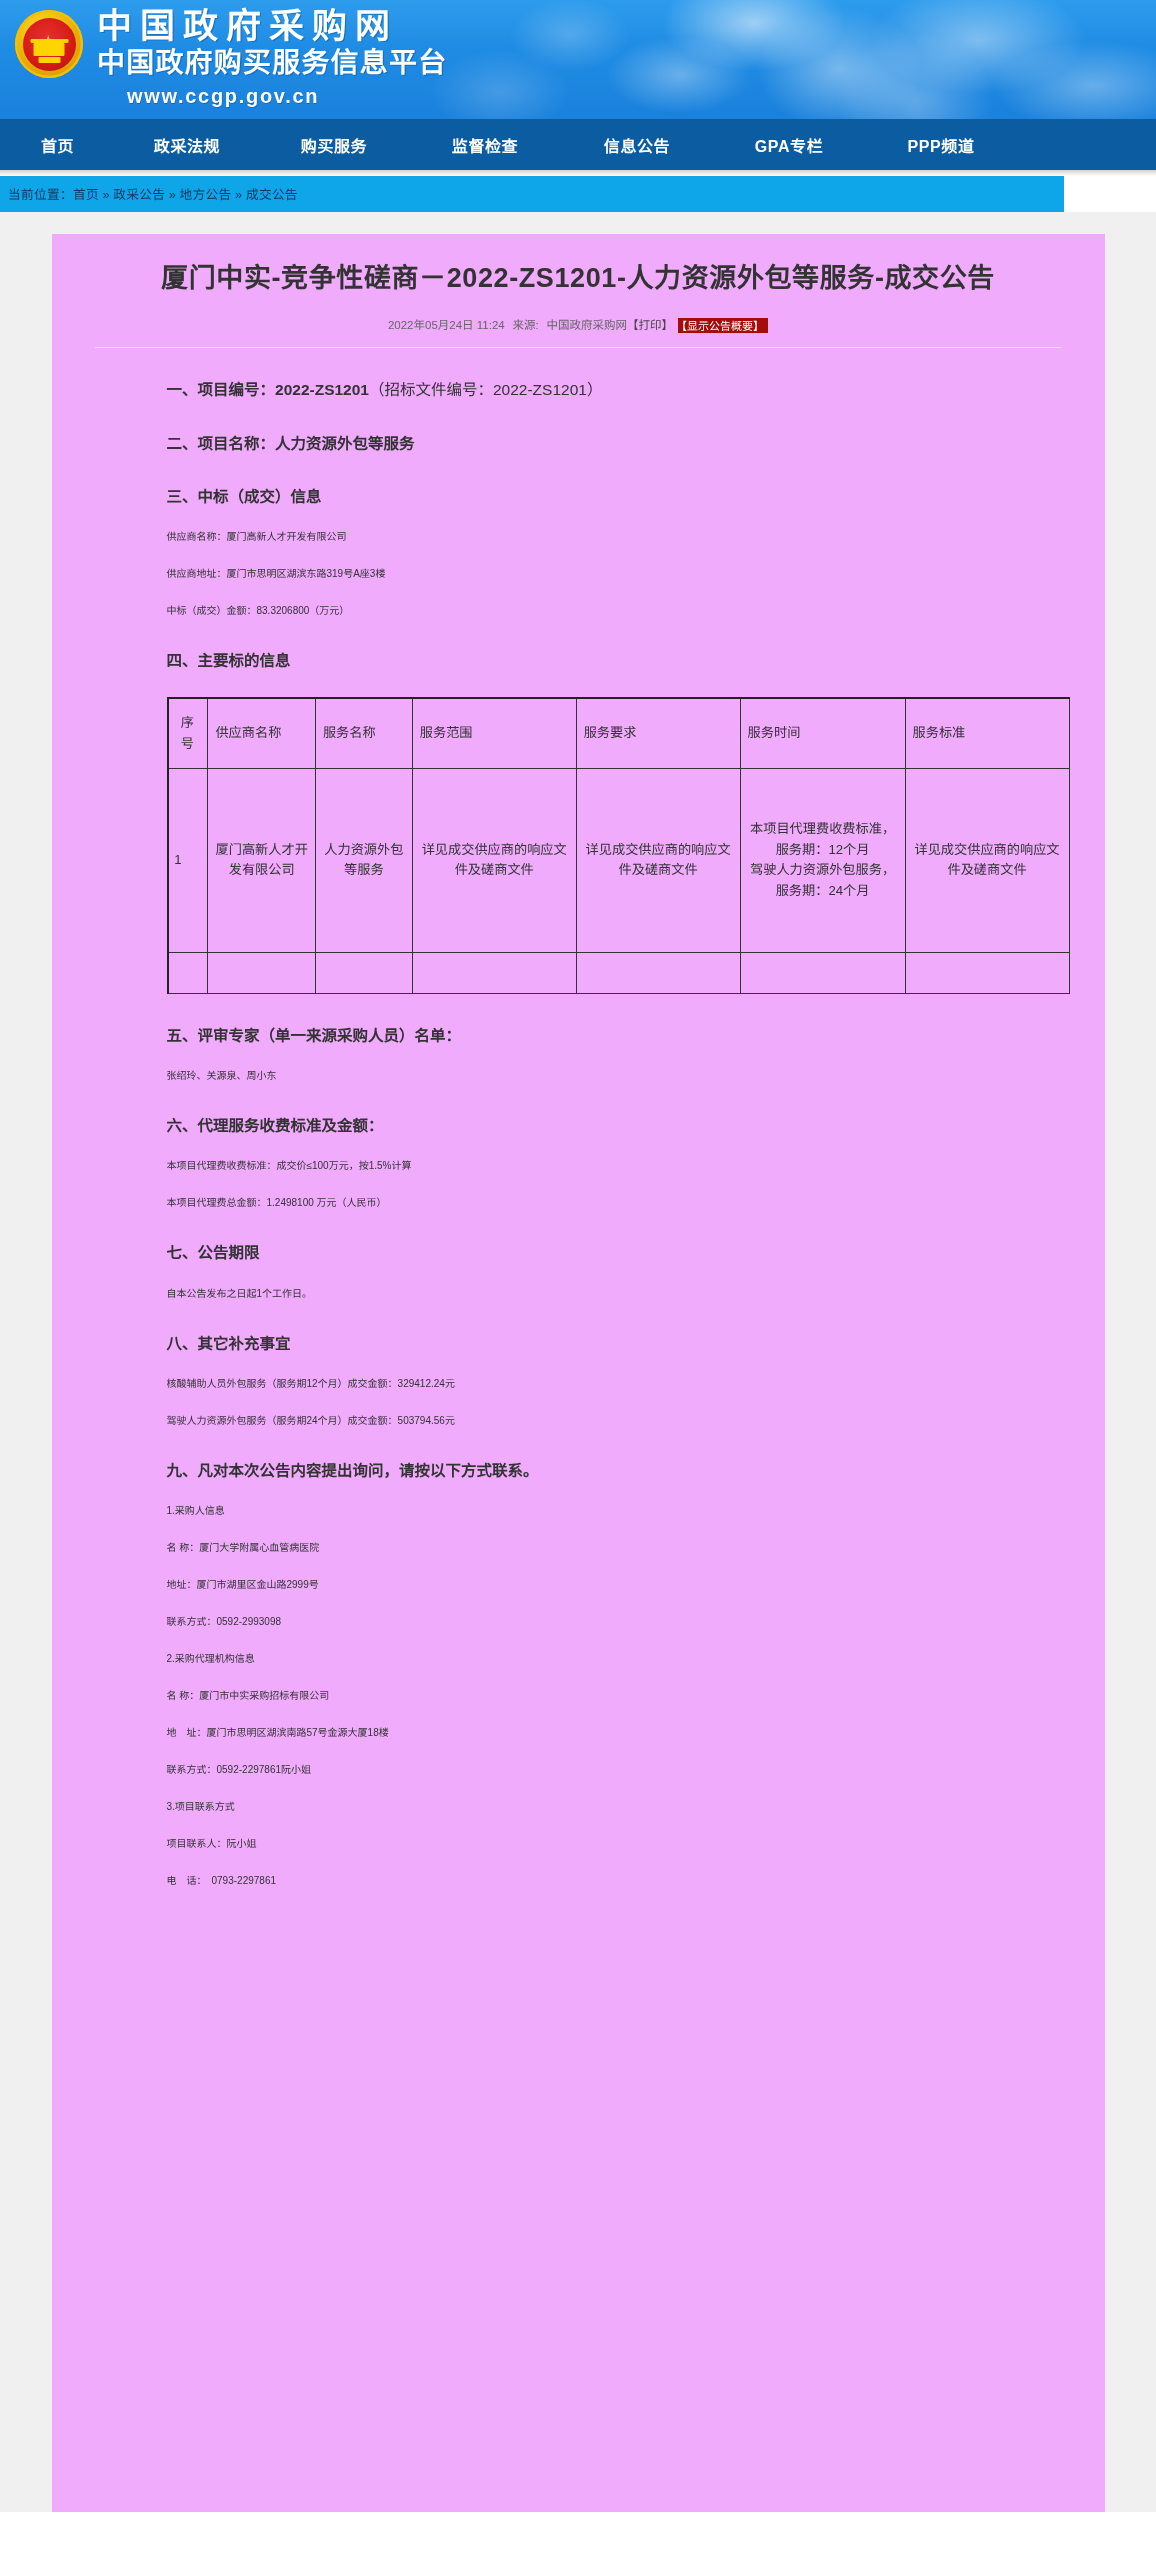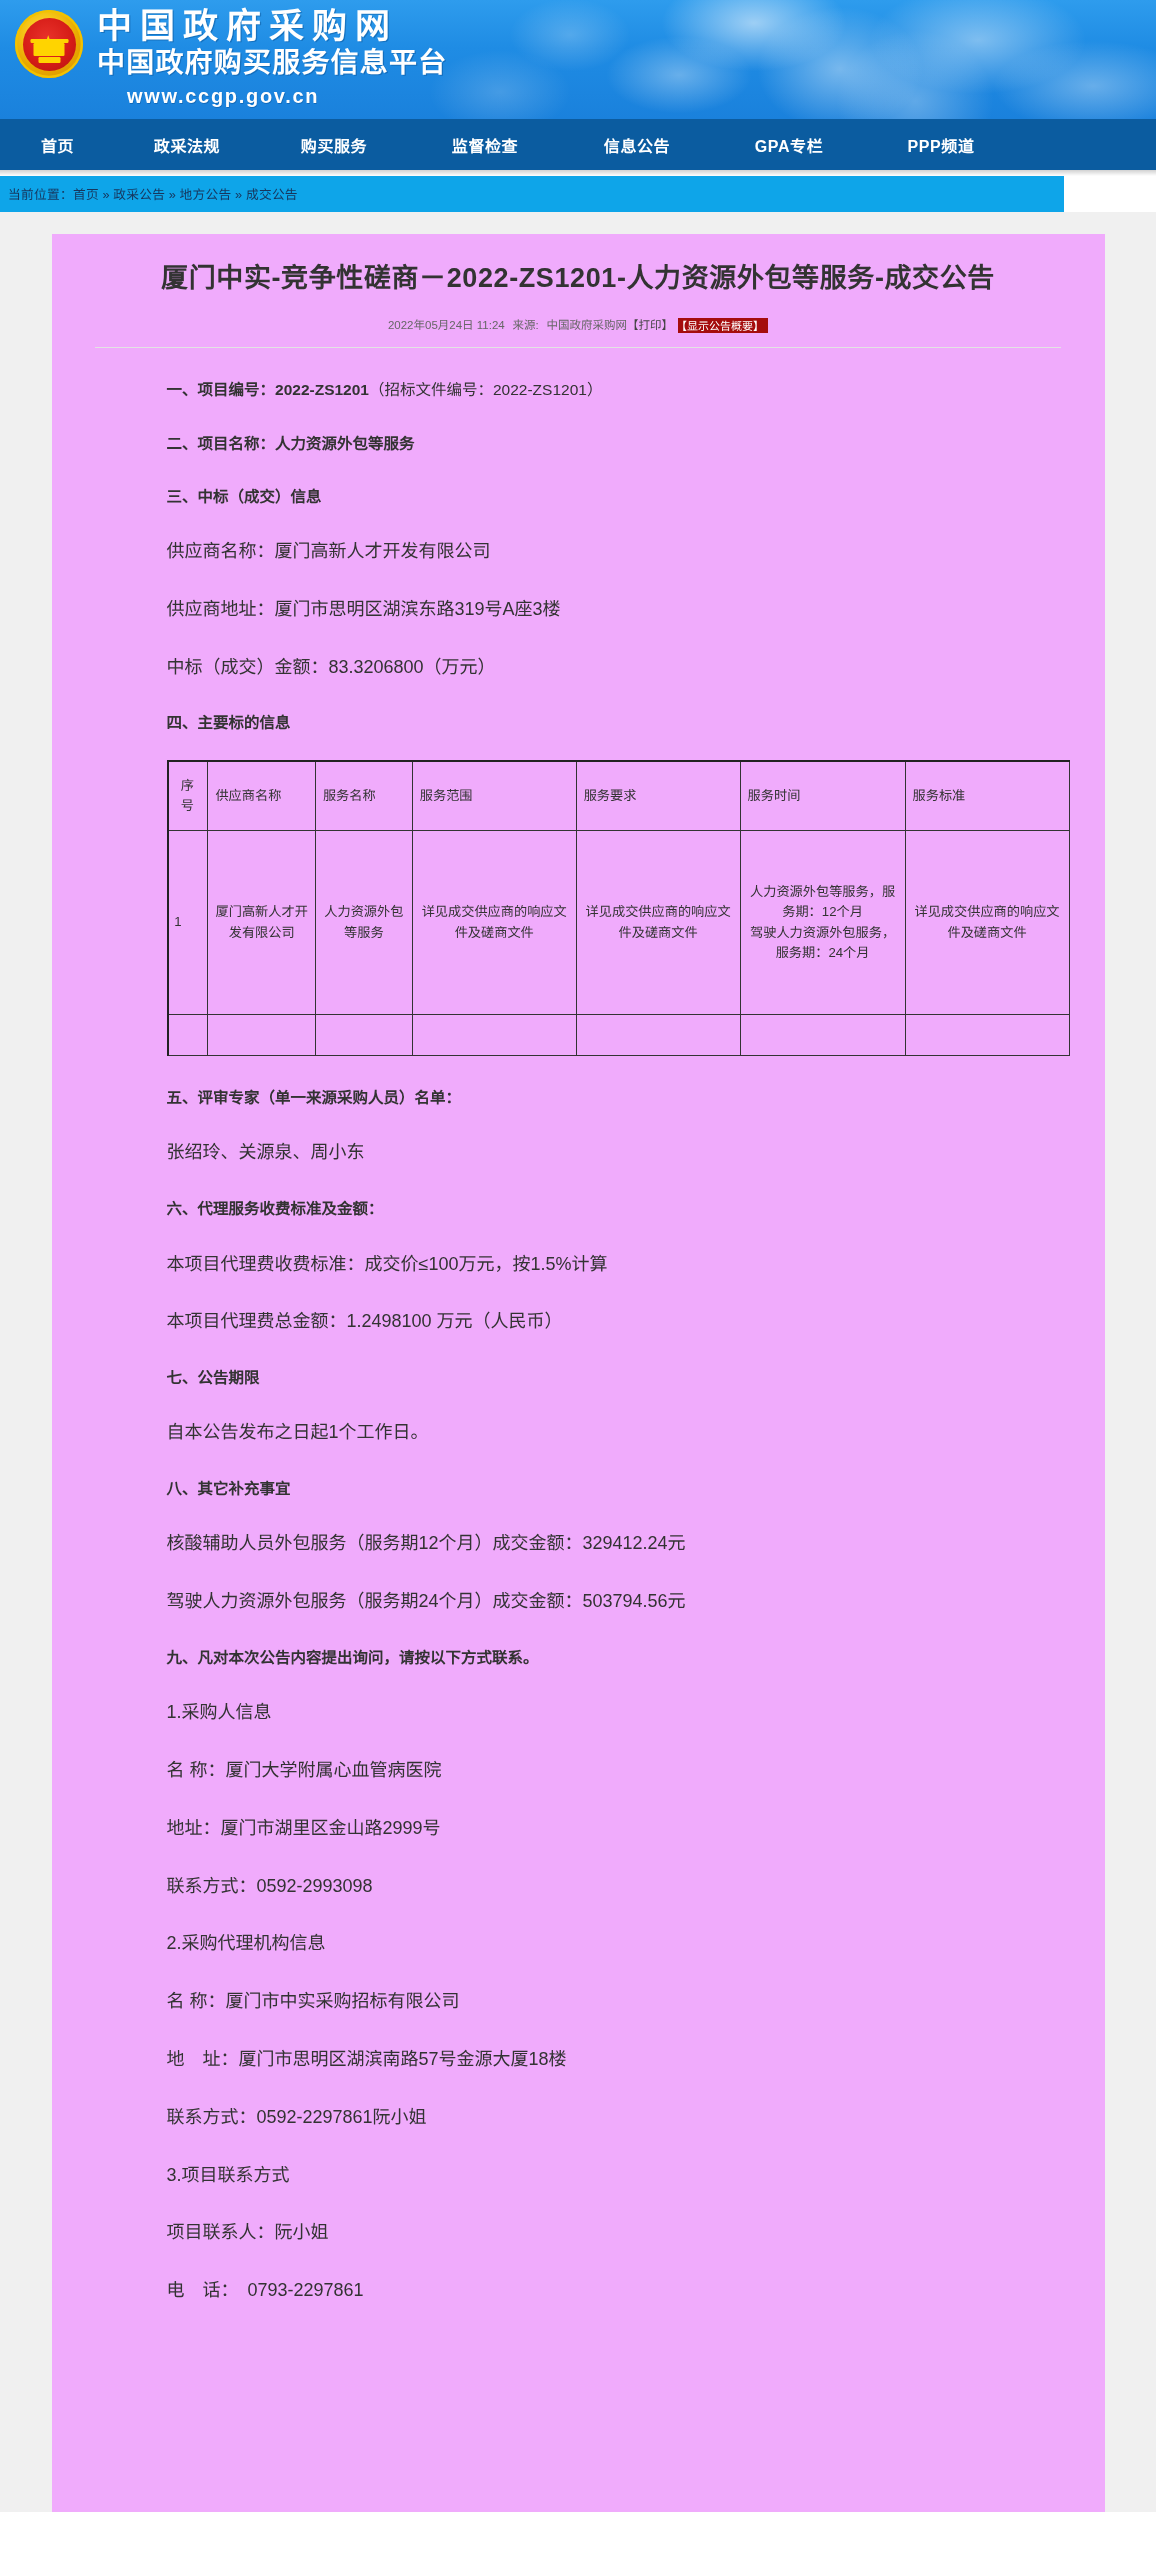--- a/index.html
+++ b/index.html
@@ -211,23 +211,23 @@
   .sec-h {
     font-size: 15.5px;
     font-weight: bold;
     color: #333333;
     margin-top: 30px;
     line-height: 1.5;
   }
   .sec-h .val-strong { font-weight: bold; }
   .sec-h .val-normal { font-weight: normal; color: #333; }
   .para {
-    font-size: 18px;
+    font-size: 10px;
     color: #333333;
-    margin-top: 29px;
+    margin-top: 21px;
     line-height: 1.6;
   }
 
   
   .tbl-wrap { margin-top: 25px; padding-right: 7px; }
   table.goods {
     border-collapse: collapse;
     width: 903px;
     table-layout: fixed;
     border-top: 2.3px solid #222;
@@ -346,21 +346,21 @@
           </tr>
         </thead>
         <tbody>
           <tr class="data">
             <td class="c-idx">1</td>
             <td>厦门高新人才开发有限公司</td>
             <td>人力资源外包等服务</td>
             <td>详见成交供应商的响应文件及磋商文件</td>
             <td>详见成交供应商的响应文件及磋商文件</td>
             <td>
-              <span class="svc-time-line">人力资源外包等服务，服务期：12个月</span>
+              <span class="svc-time-line">本项目代理费收费标准，服务期：12个月</span>
               <span class="svc-time-line">驾驶人力资源外包服务，服务期：24个月</span>
             </td>
             <td>详见成交供应商的响应文件及磋商文件</td>
           </tr>
           <tr class="blank">
             <td></td>
             <td></td>
             <td></td>
             <td></td>
             <td></td>

